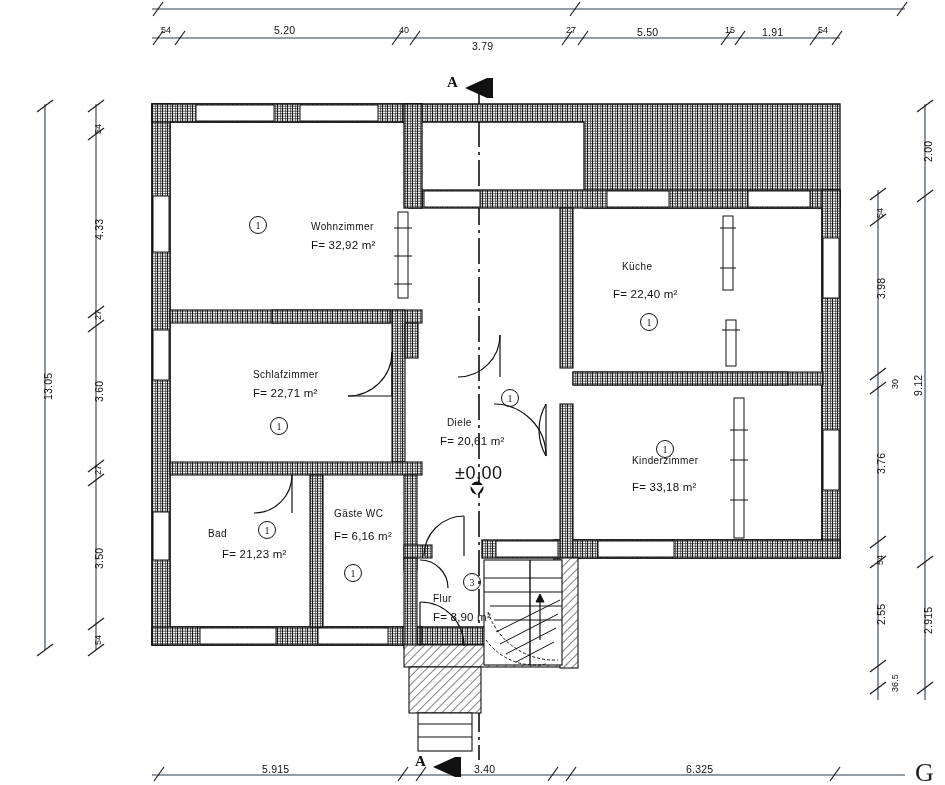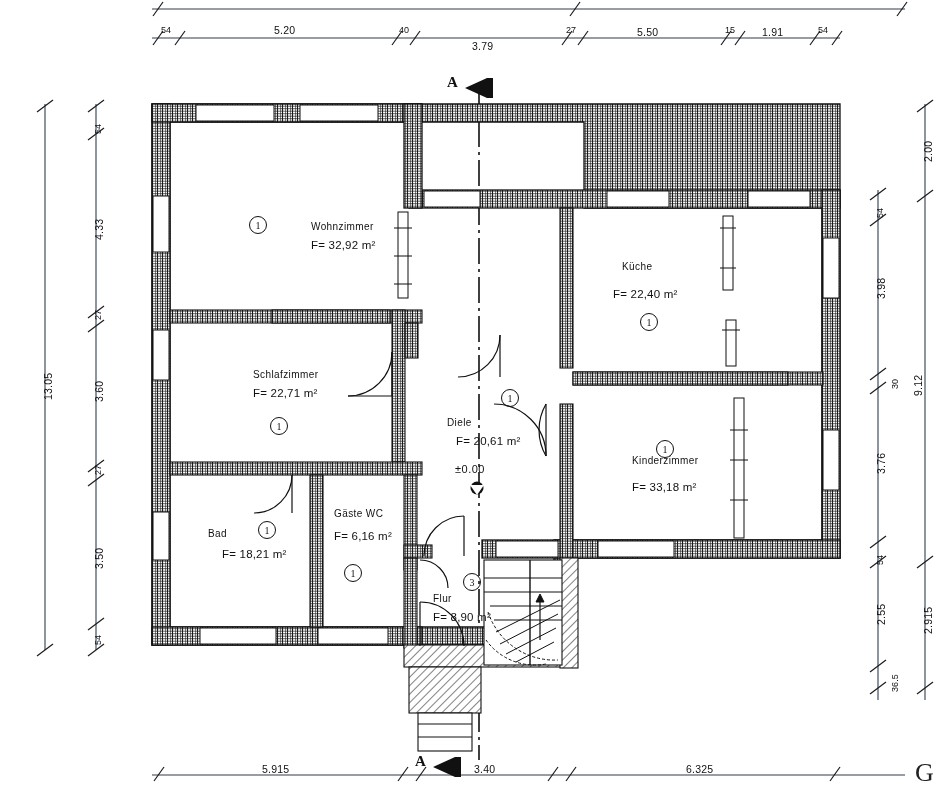--- a/index.html
+++ b/index.html
@@ -12,21 +12,21 @@
   svg.plan{position:absolute;left:0;top:0;width:945px;height:785px;}
 
   
   .lbl{position:absolute;white-space:nowrap;font-family:"Liberation Sans",sans-serif;color:#111;}
   .room-name{font-size:10px;letter-spacing:.4px;}
   .room-area{font-size:11.5px;letter-spacing:.2px;}
   .dim{font-size:10.5px;letter-spacing:.2px;color:#111;}
   .dim-sm{font-size:9px;letter-spacing:.1px;}
   .vert{transform-origin:left top;}
   .marker-a{font-size:15px;font-weight:700;font-family:"Liberation Serif",serif;}
-  .level{font-size:11px;letter-spacing:.5px;}
+  .level{font-size:18px;letter-spacing:.5px;}
   .gcap{font-size:26px;font-family:"Liberation Serif",serif;color:#222;}
   .circ{
     position:absolute;border:1.3px solid #111;border-radius:50%;
     display:flex;align-items:center;justify-content:center;
     font-size:10px;font-family:"Liberation Serif",serif;background:transparent;
   }
 </style>
 </head>
 <body>
 
@@ -280,29 +280,29 @@
 
     <div class="lbl room-name" style="left:311px;top:221px">Wohnzimmer</div>
     <div class="lbl room-area" style="left:311px;top:239px">F= 32,92 m²</div>
     <div class="circ" style="left:249px;top:216px;width:16px;height:16px">1</div>
 
     <div class="lbl room-name" style="left:253px;top:369px">Schlafzimmer</div>
     <div class="lbl room-area" style="left:253px;top:387px">F= 22,71 m²</div>
     <div class="circ" style="left:270px;top:417px;width:16px;height:16px">1</div>
 
     <div class="lbl room-name" style="left:208px;top:528px">Bad</div>
-    <div class="lbl room-area" style="left:222px;top:548px">F= 18,21 m²</div>
+    <div class="lbl room-area" style="left:222px;top:548px">F= 21,23 m²</div>
     <div class="circ" style="left:258px;top:521px;width:16px;height:16px">1</div>
 
     <div class="lbl room-name" style="left:334px;top:508px">Gäste WC</div>
     <div class="lbl room-area" style="left:334px;top:530px">F= 6,16 m²</div>
     <div class="circ" style="left:344px;top:564px;width:16px;height:16px">1</div>
 
     <div class="lbl room-name" style="left:447px;top:417px">Diele</div>
-    <div class="lbl room-area" style="left:456px;top:435px">F= 20,61 m²</div>
+    <div class="lbl room-area" style="left:440px;top:435px">F= 20,61 m²</div>
     <div class="circ" style="left:501px;top:389px;width:16px;height:16px">1</div>
 
     <div class="lbl room-name" style="left:433px;top:593px">Flur</div>
     <div class="lbl room-area" style="left:433px;top:611px">F= 8,90 m²</div>
     <div class="circ" style="left:463px;top:573px;width:16px;height:16px">3</div>
 
     <div class="lbl room-name" style="left:622px;top:261px">Küche</div>
     <div class="lbl room-area" style="left:613px;top:288px">F= 22,40 m²</div>
     <div class="circ" style="left:640px;top:313px;width:16px;height:16px">1</div>
 

